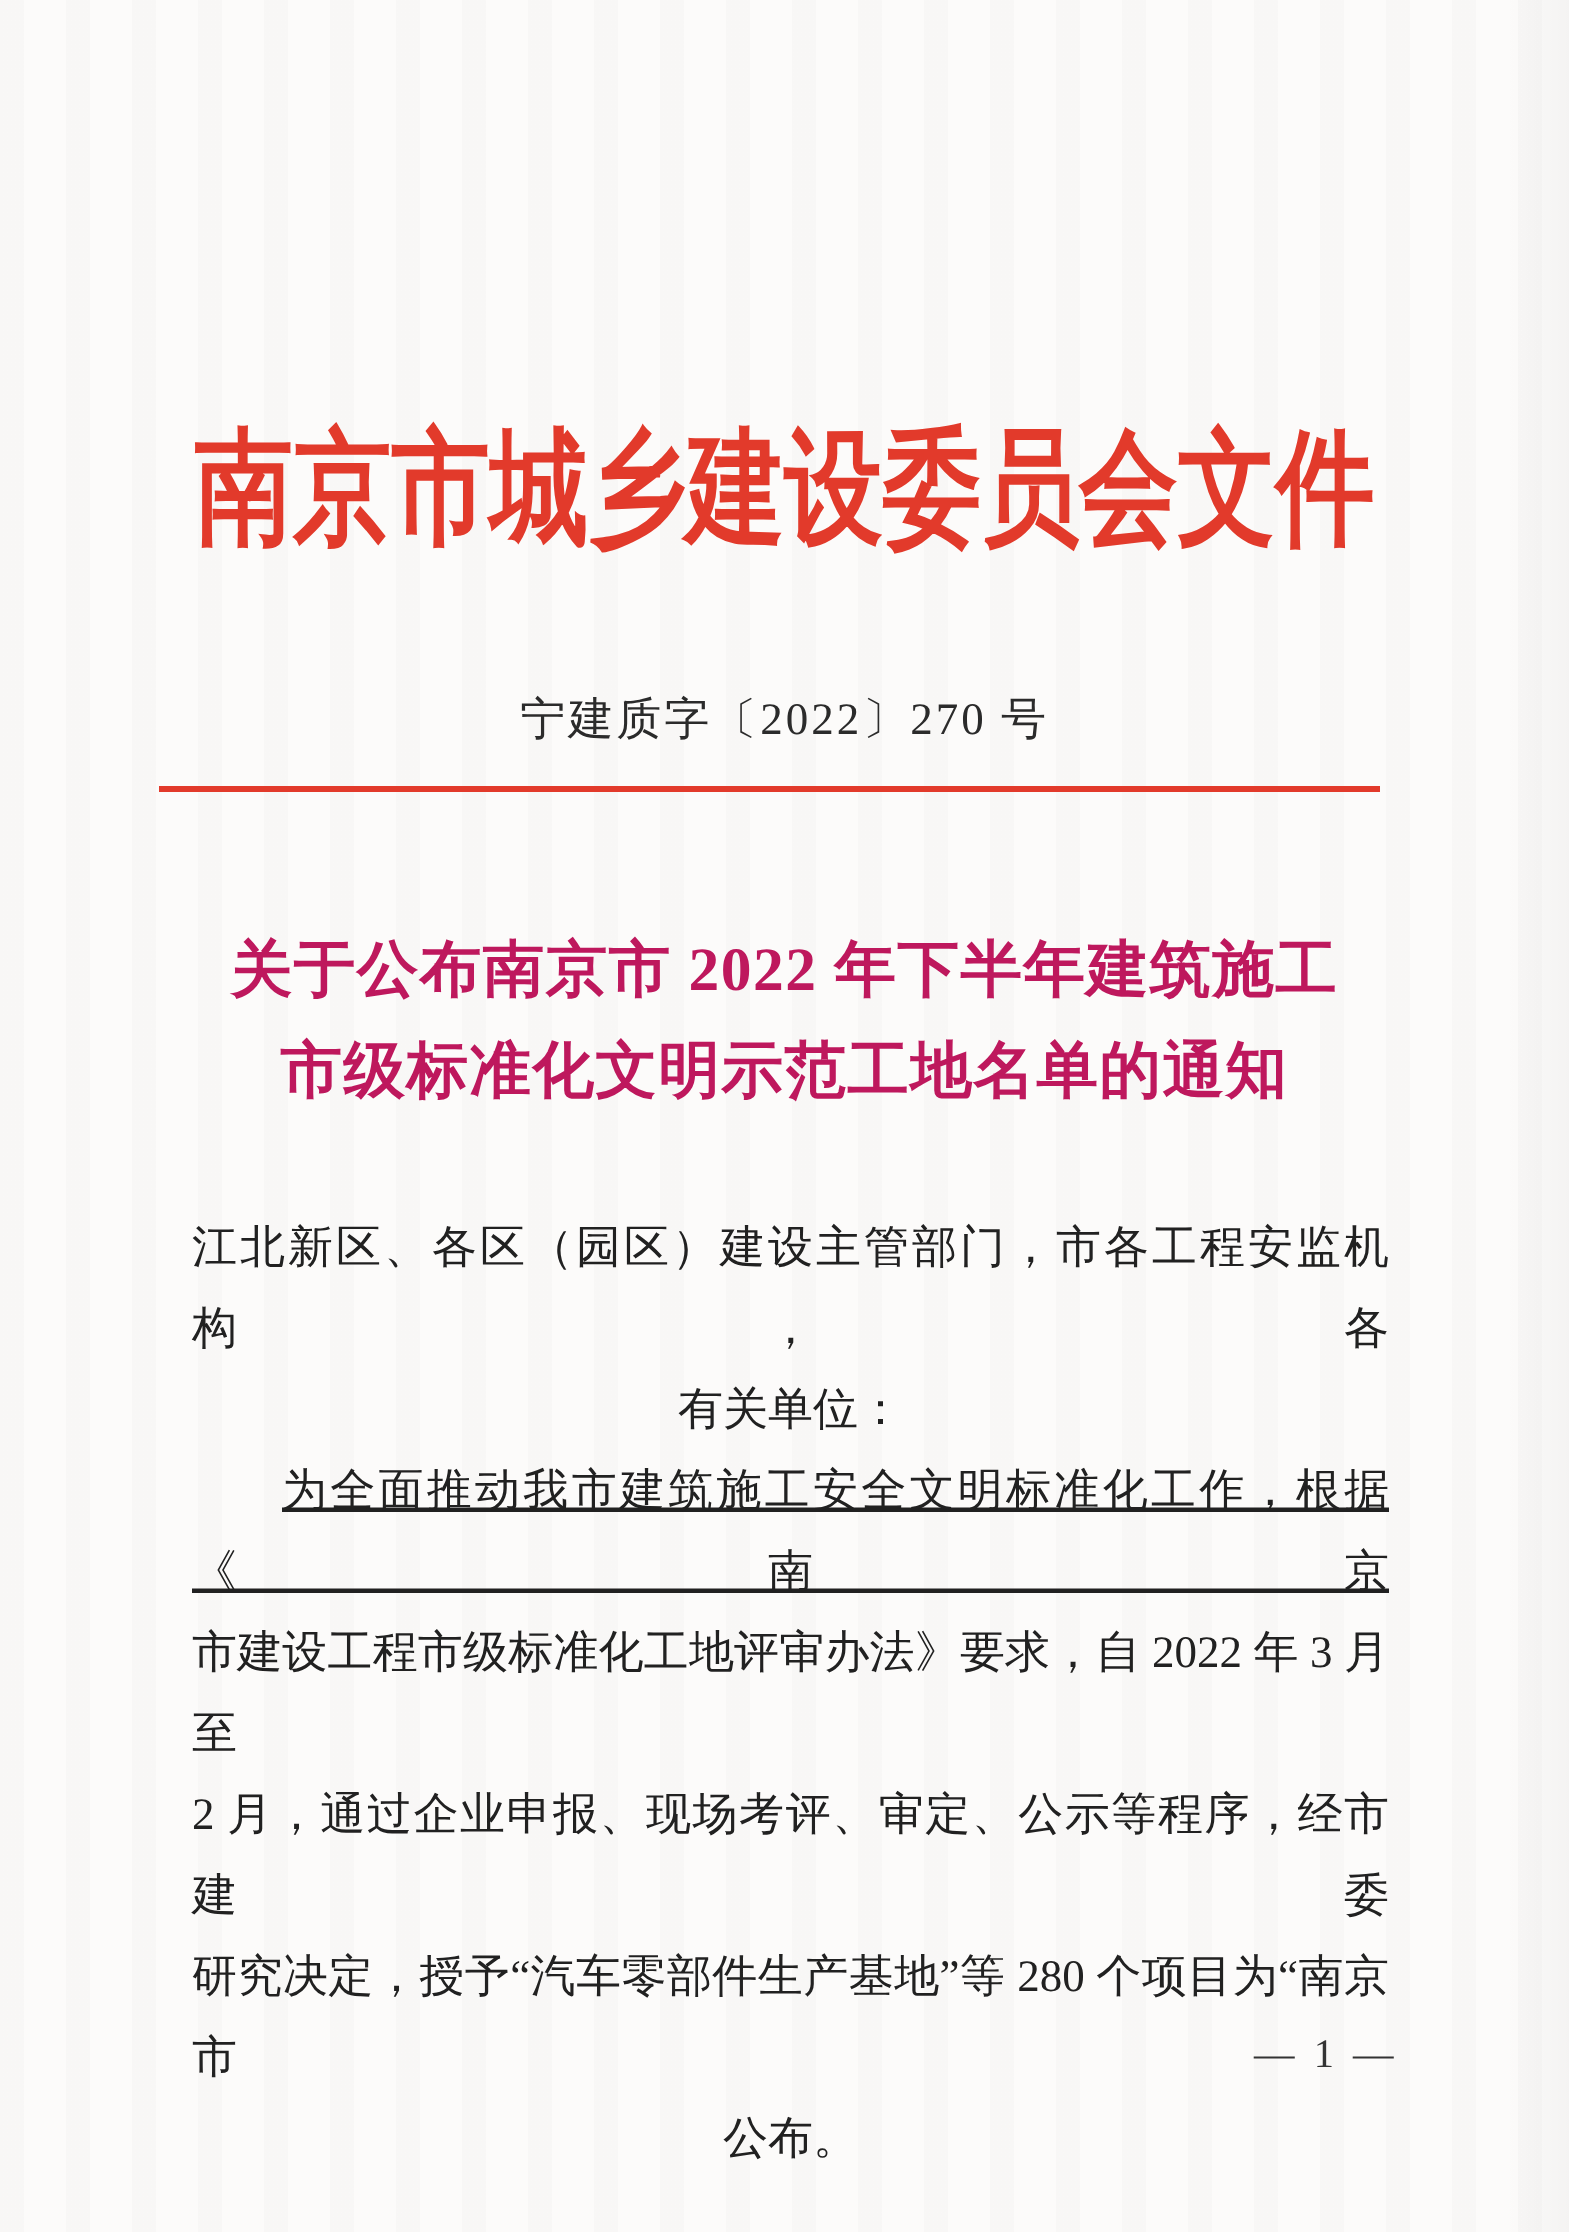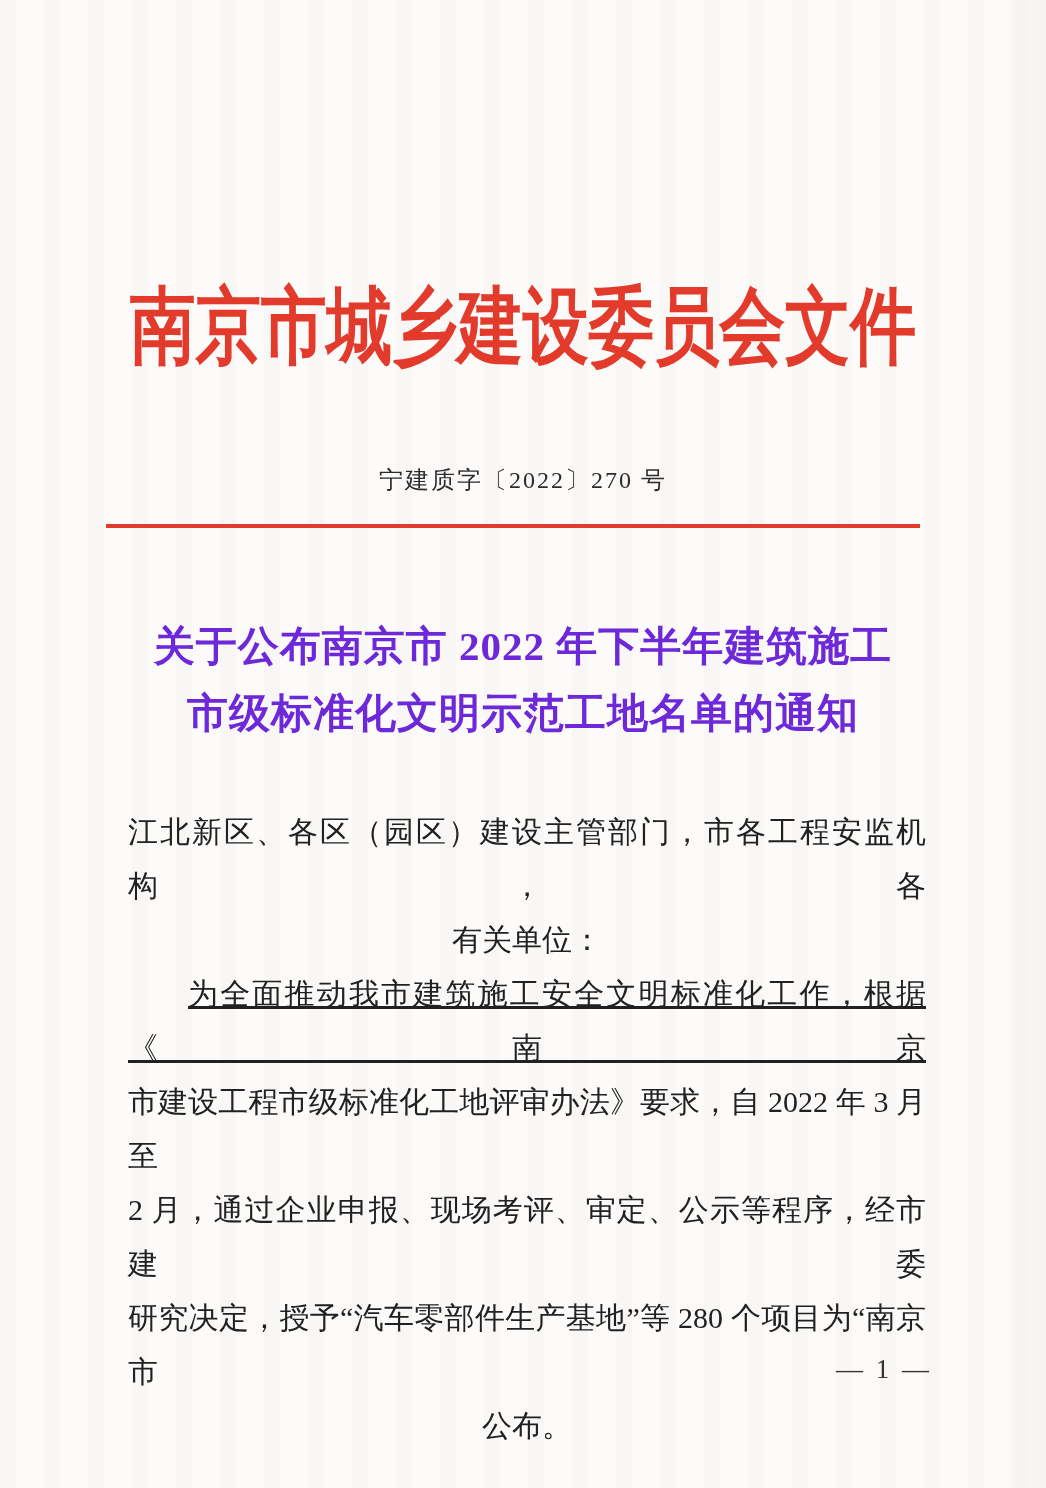--- a/index.html
+++ b/index.html
@@ -29,34 +29,34 @@
     text-align:center;
     font-size:84px; line-height:110px; font-weight:700;
     color:var(--accent);
     white-space:nowrap;
     transform:scaleX(0.78);
     transform-origin:50% 50%;
   }
   .doc-number {
     position:absolute; top:458px; left:0; width:100%;
     text-align:center;
-    font-size:24px; line-height:44px;
+    font-size:30px; line-height:44px;
     letter-spacing:2px;
     color:#2b2b2b;
   }
   .red-divider {
     position:absolute; top:524px; left:106px;
     width:814px; height:4px;
     background:var(--accent);
   }
   .doc-title {
     position:absolute; top:613px; left:0; width:100%;
     text-align:center;
     font-size:41px; font-weight:700;
-    color:#6d28d9;
+    color:#be185d;
   }
   .title-line { display:block; line-height:67px; letter-spacing:1px; }
   .doc-body {
     position:absolute; top:805px; left:128px; width:798px;
     font-size:30px; line-height:54px;
     color:#212121;
   }
   .doc-line { min-height:54px; text-align:center; }
   .doc-line.full { text-align:justify; text-align-last:justify; }
   .doc-line.indent { text-indent:60px;text-decoration:underline; }

